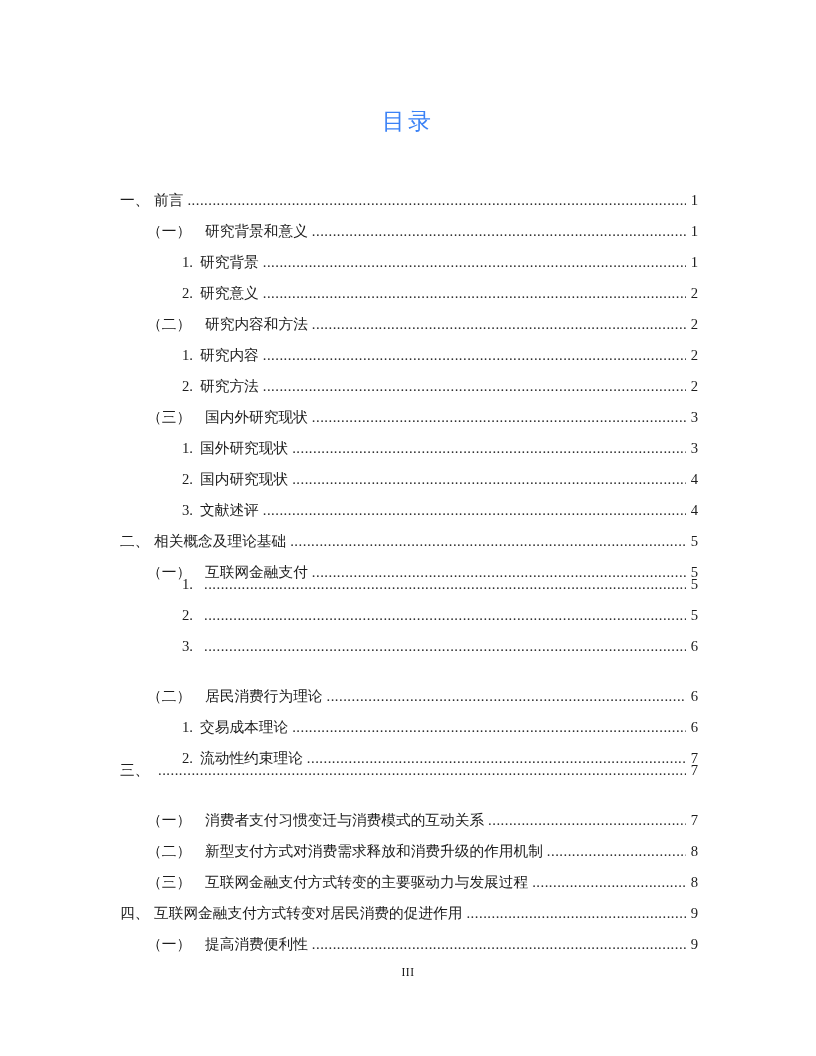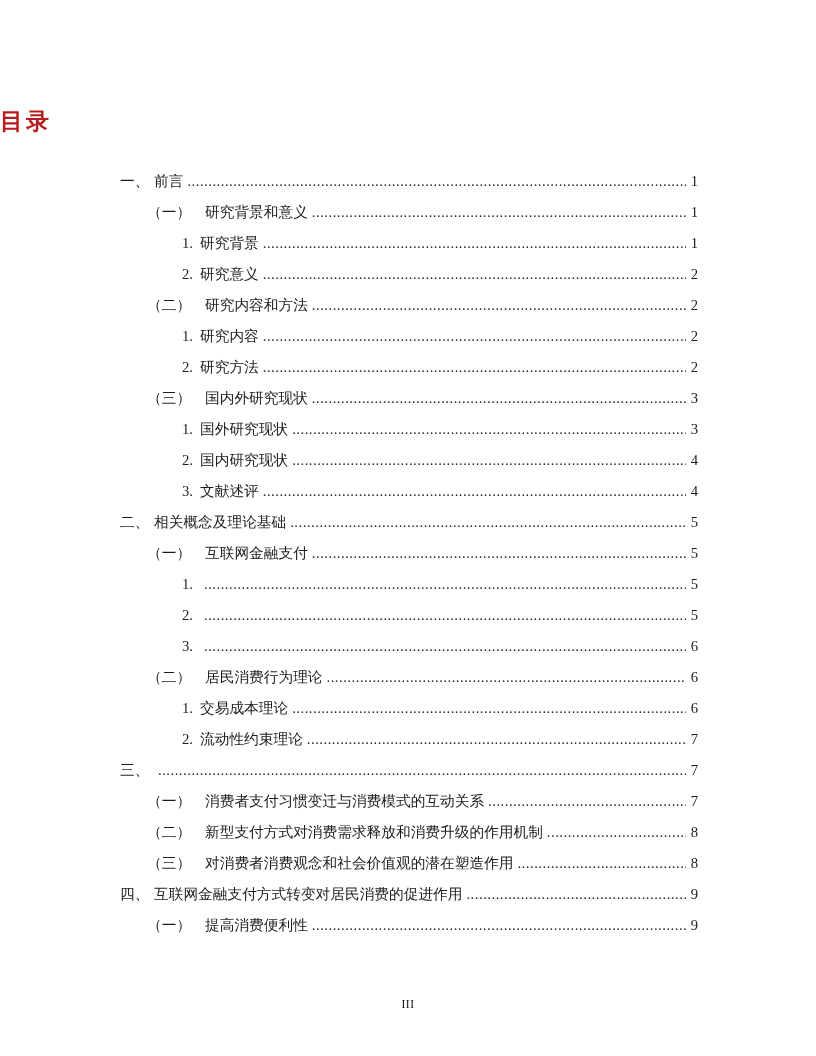--- a/index.html
+++ b/index.html
@@ -14,66 +14,67 @@
     background: #ffffff;
     color: #1c1c1c;
     font-family: "Liberation Serif", "DejaVu Serif", serif;
     overflow: hidden;
   }
   .doc-title {
     position: absolute;
     top: 106px;
     left: 0;
     width: 100%;
+    text-align: center;
     font-family: "Liberation Sans", "DejaVu Sans", sans-serif;
-    font-weight: bold;
+    font-weight: normal;
     font-size: 23px;
     letter-spacing: 3px;
-    color: #b91c1c;
+    color: #3b82f6;
   }
   .toc {
     position: absolute;
     top: 166px;
     left: 120px;
     width: 578px;
   }
   .toc-entry {
     display: flex;
     align-items: baseline;
     height: 31px;
     line-height: 31px;
     font-size: 14.7px;
     white-space: nowrap;
     cursor: default;
   }
   .toc-entry .num { flex: none; }
   .toc-entry.l1 .num { margin-left: 0;    min-width: 34px; }
   .toc-entry.l2 .num { margin-left: 27px; min-width: 58px; }
   .toc-entry.l3 .num { margin-left: 62px; min-width: 16px; padding-right: 2px; }
-  .toc-entry .label { flex: none; }
+  .toc-entry .label { flex: none; margin-top: 19px; }
   .toc-entry .dots {
     flex: 1;
     overflow: hidden;
     white-space: nowrap;
     margin-left: 4px;
     margin-right: 2px;
     letter-spacing: 0.5px;
     color: #2a2a2a;
   }
   .toc-entry .dots::after {
     content: "........................................................................................................................................................................................................................................................................";
   }
   .toc-entry .pg {
     flex: none;
     min-width: 10px;
     text-align: right;
   }
   .footer {
     position: absolute;
-    top: 998px;
+    top: 966px;
     left: 0;
     width: 100%;
     text-align: center;
     font-size: 11.5px;
     letter-spacing: 0.5px;
     color: #111111;
   }
 </style>
 </head>
 <body>
@@ -206,21 +207,21 @@
     <span class="pg">7</span>
   </div>
       <div class="toc-entry l2">
     <span class="num">（二）</span>
     <span class="label">新型支付方式对消费需求释放和消费升级的作用机制</span>
     <span class="dots"></span>
     <span class="pg">8</span>
   </div>
       <div class="toc-entry l2">
     <span class="num">（三）</span>
-    <span class="label">对消费者消费观念和社会价值观的潜在塑造作用</span>
+    <span class="label">互联网金融支付方式转变的主要驱动力与发展过程</span>
     <span class="dots"></span>
     <span class="pg">8</span>
   </div>
       <div class="toc-entry l1">
     <span class="num">四、</span>
     <span class="label">互联网金融支付方式转变对居民消费的促进作用</span>
     <span class="dots"></span>
     <span class="pg">9</span>
   </div>
       <div class="toc-entry l2">

